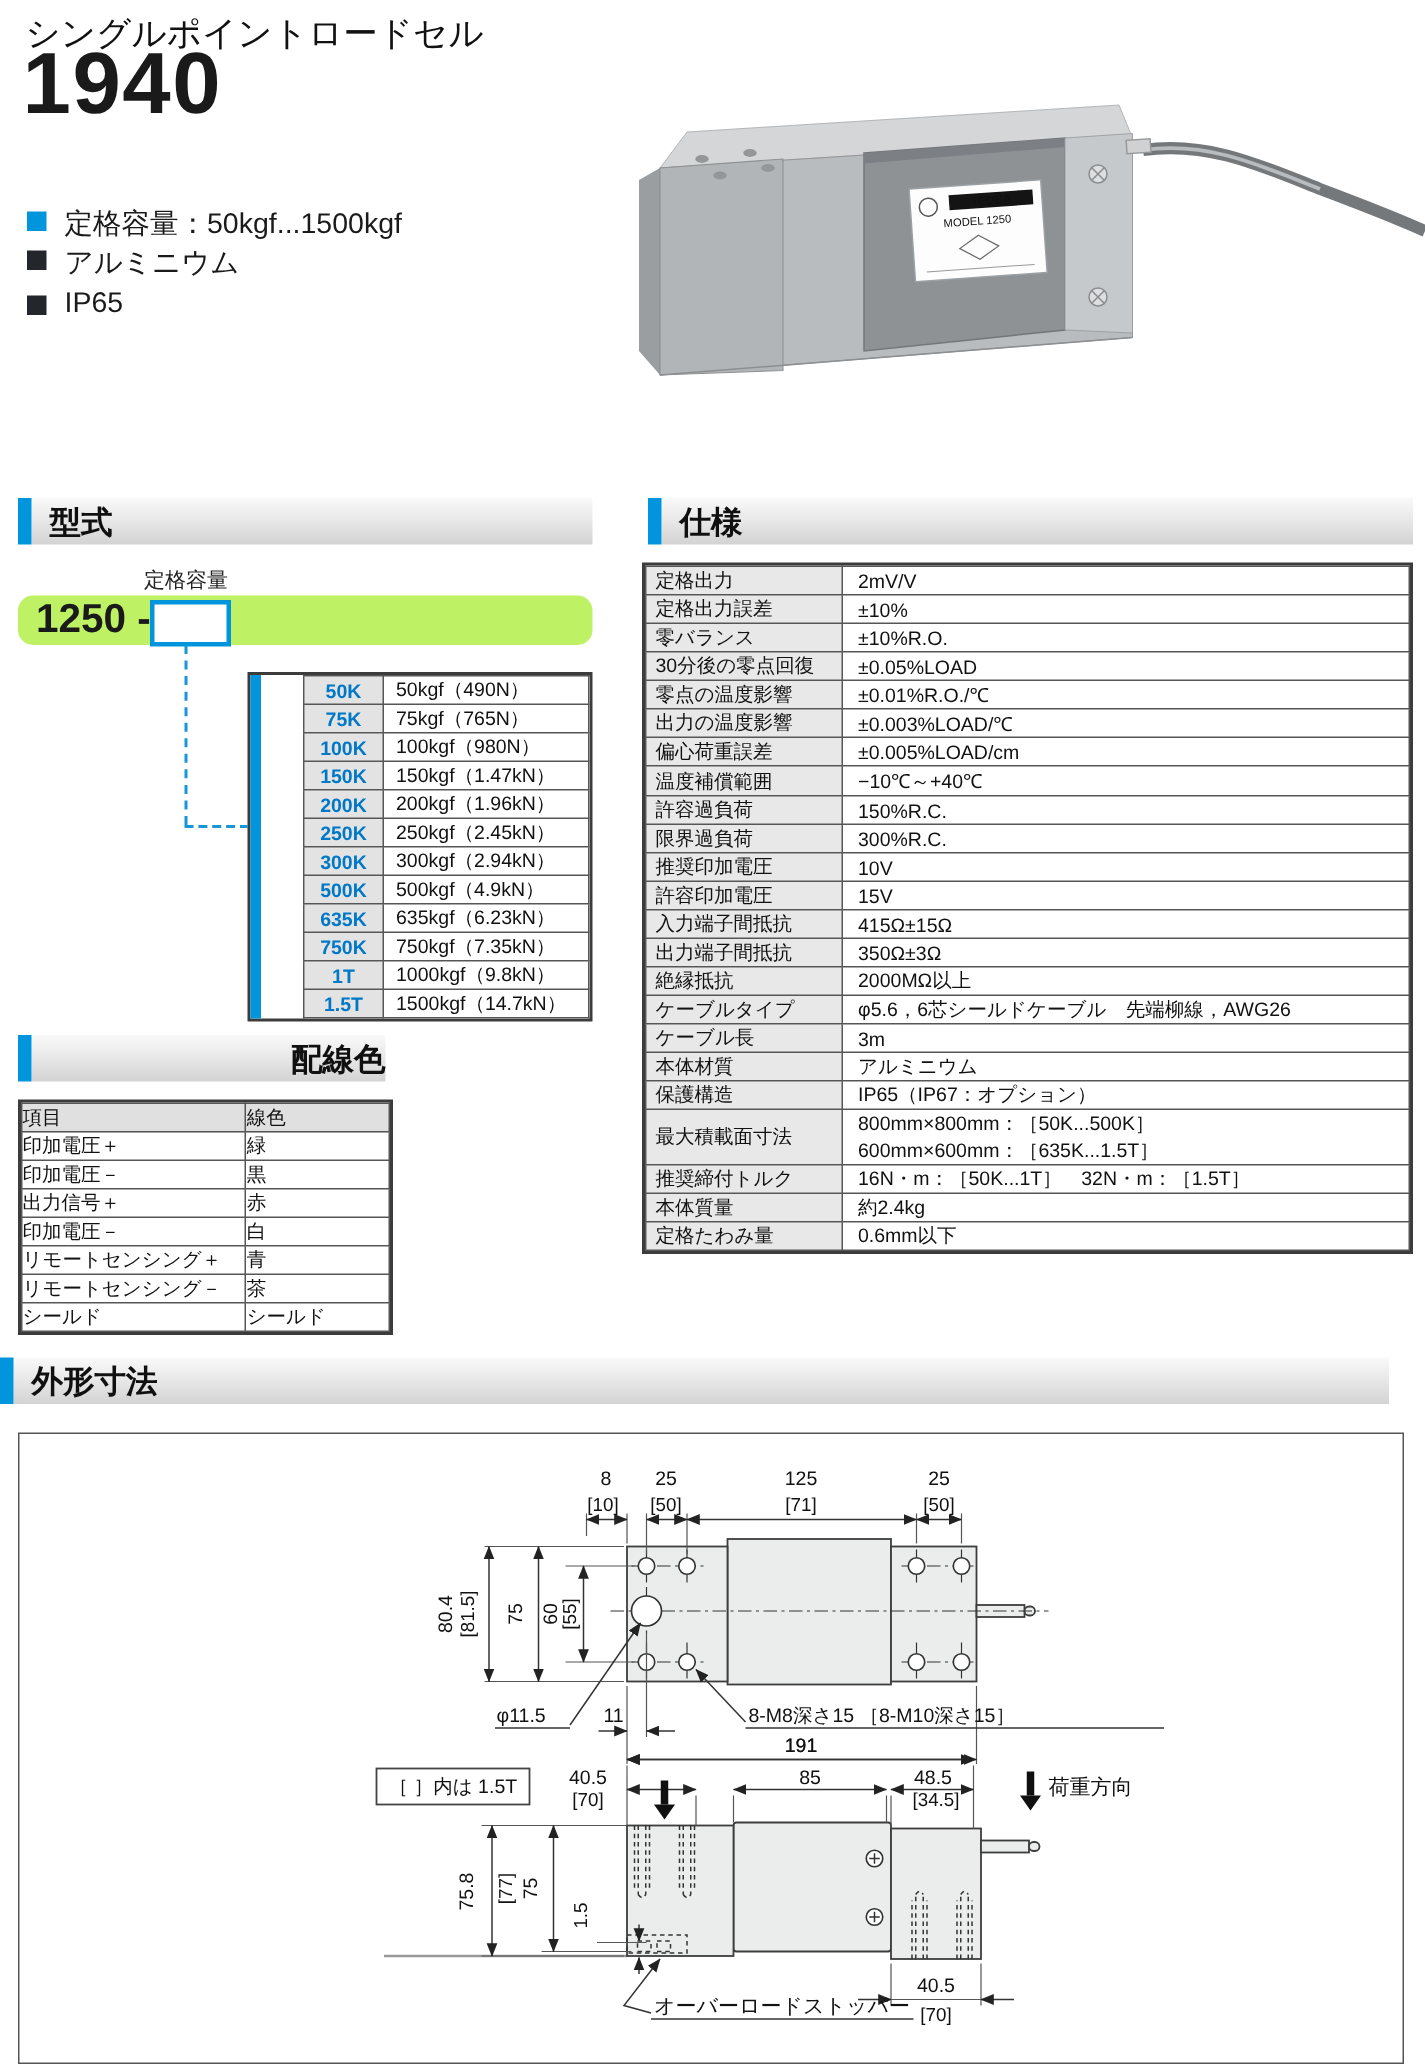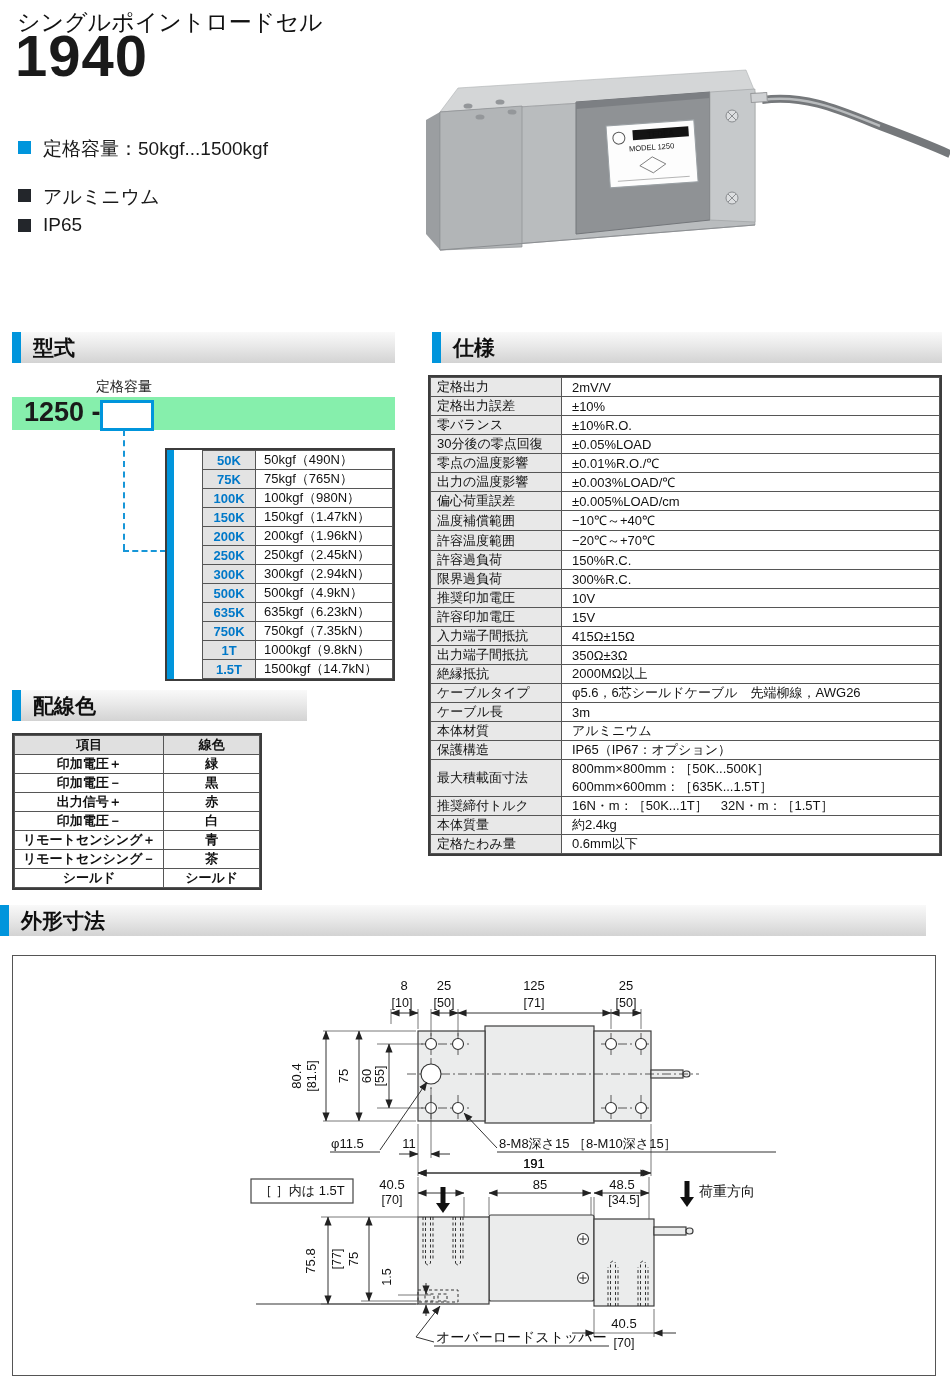--- a/index.html
+++ b/index.html
@@ -11,36 +11,36 @@
   .model-big{left:15px;top:22px;font-size:58px;font-weight:800;letter-spacing:1px;color:#1a1a1a;}
   .bullet{display:flex;align-items:flex-start;font-size:19px;color:#1a1a1a;}
   .bullet .sq{width:13px;height:13px;margin:5px 12px 0 0;flex:0 0 auto;}
   .sq-blue{background:#0095dc;} .sq-dark{background:#23262b;}
   
   .sec-h{height:31px;background:linear-gradient(180deg,#f9f9f9 0%,#e9e9e9 45%,#d3d3d3 100%);
          border-left:9px solid #0095dc;display:flex;align-items:center;padding-left:12px;
          font-size:21px;font-weight:bold;color:#101010;box-sizing:border-box;}
   
   .cap-label{font-size:14px;color:#222;}
-  .model-band{background:#86efac;}
+  .model-band{background:#bef264;border-radius:10px;}
   .model-prefix{font-size:27px;font-weight:800;color:#1a1a1a;}
   .cap-box{width:48px;height:25px;background:#fff;border:3px solid #0095dc;}
   .dash-v{border-left:2px dashed #1796d8;}
   .dash-h{border-top:2px dashed #1796d8;}
   .captbl-wrap{display:flex;border:2px solid #3c3c3c;background:#fff;gap:28px;}
   .captbl-bar{width:7px;background:#0095dc;flex:0 0 auto;}
   table{border-collapse:collapse;}
   .captbl{width:100%;font-size:13px;}
   .captbl td{border:1px solid #565656;height:15.5px;padding:0;}
   .captbl td.code{width:52px;text-align:center;background:#e3e3e3;color:#0078c8;font-weight:bold;}
   .captbl td.val{padding-left:8px;background:#fff;color:#111;}
   
   .wiretbl-wrap{border:2px solid #3c3c3c;background:#fff;}
   .wiretbl{width:100%;font-size:13px;}
-  .wiretbl th,.wiretbl td{border:1px solid #565656;height:15.5px;padding:0;text-align:center;font-weight:bold;}
+  .wiretbl th,.wiretbl td{border:1px solid #565656;height:15.5px;padding:0;text-align:left;font-weight:normal;}
   .wiretbl th{background:#e0e0e0;}
   .wiretbl .c1{width:61%;}
   
   .spectbl-wrap{border:2px solid #3c3c3c;background:#fff;}
   .spectbl{width:100%;font-size:13px;}
   .spectbl th,.spectbl td{border:1px solid #565656;height:17px;padding:0 6px;text-align:left;font-weight:normal;}
   .spectbl th{width:118px;background:#e8e8e8;}
   .spectbl td{padding-left:10px;white-space:pre-line;}
   
   .dims-box{border:1px solid #555;background:#fff;box-sizing:border-box;}
@@ -57,21 +57,21 @@
 </style>
 </head>
 <body>
 
 <div id="page">
 
   <div class="abs page-title">シングルポイントロードセル</div>
   <div class="abs model-big">1940</div>
 
   <div class="abs" style="left:18px;top:136px;width:380px;">
-    <div class="bullet" style="margin-bottom:22px;">
+    <div class="bullet" style="">
       <span class="sq sq-blue"></span>
       <span>定格容量：50kgf...1500kgf</span>
     </div>
     <div class="bullet" style="margin-bottom:4px;">
       <span class="sq sq-dark"></span>
       <span>アルミニウム</span>
     </div>
     <div class="bullet">
       <span class="sq sq-dark"></span>
       <span>IP65</span>
@@ -195,21 +195,21 @@
   </tr>
 
   <tr>
     <td class="code">1.5T</td>
     <td class="val">1500kgf（14.7kN）</td>
   </tr>
 </tbody>
     </table>
   </div>
 
-  <div class="abs sec-h" style="left:12px;top:690px;width:295px;">
+  <div class="abs sec-h" style="left:12px;top:690px;width:245px;justify-content:flex-end;">
     <span>配線色</span>
   </div>
   <div class="abs wiretbl-wrap" style="left:12px;top:733px;width:246px;">
     <table class="wiretbl">
       <thead>
         <tr>
           <th class="c1">項目</th>
           <th>線色</th>
         </tr>
       </thead>
@@ -292,24 +292,20 @@
   <tr>
     <th>偏心荷重誤差</th>
     <td>±0.005%LOAD/cm</td>
   </tr>
 
   <tr>
     <th>温度補償範囲</th>
     <td>−10℃～+40℃</td>
   </tr>
 
-  <tr>
-    <th>許容温度範囲</th>
-    <td>−20℃～+70℃</td>
-  </tr>
 
   <tr>
     <th>許容過負荷</th>
     <td>150%R.C.</td>
   </tr>
 
   <tr>
     <th>限界過負荷</th>
     <td>300%R.C.</td>
   </tr>

